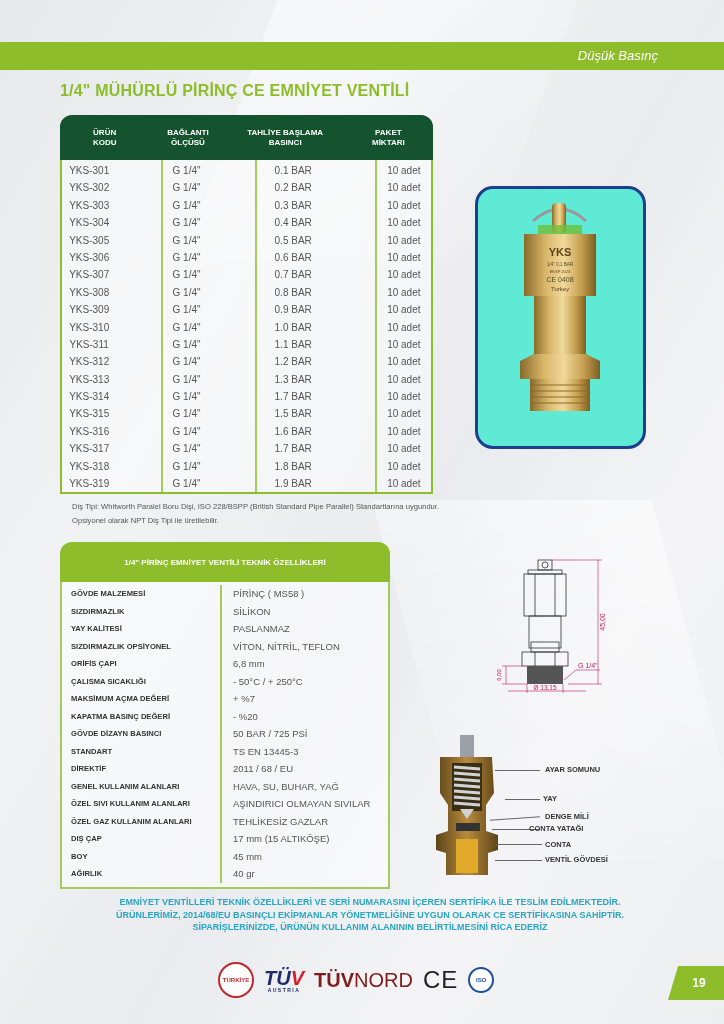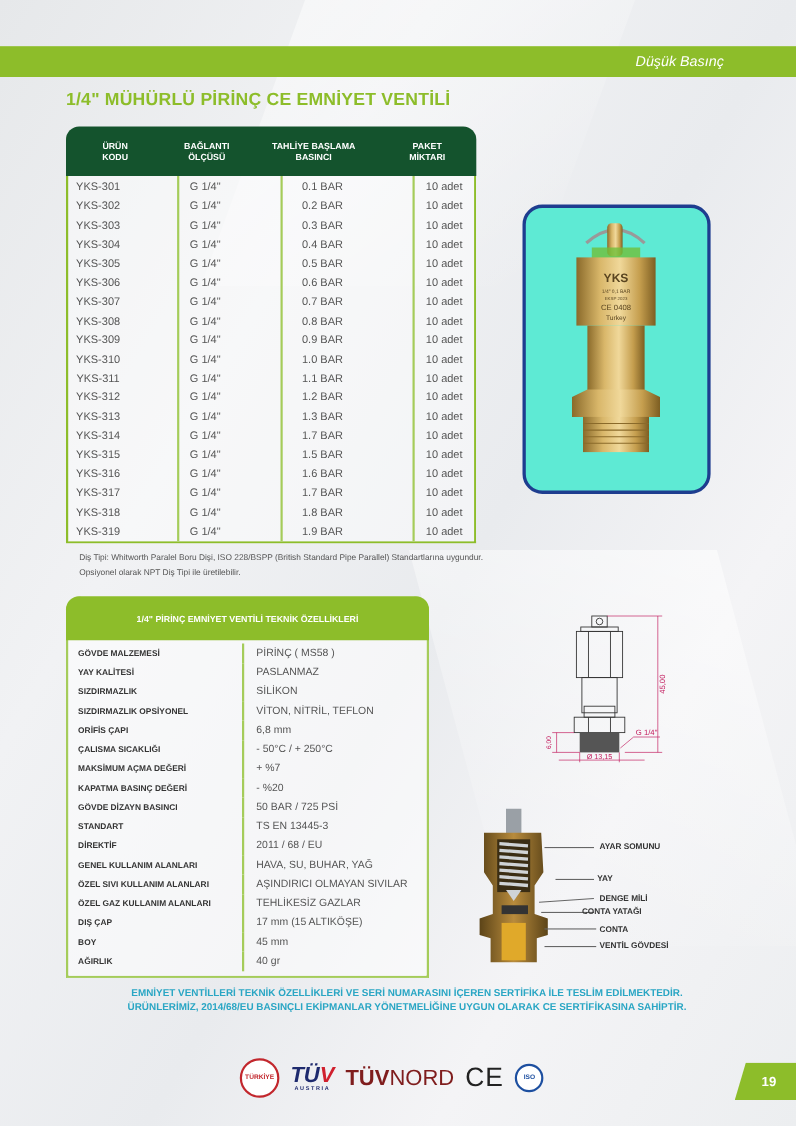--- a/index.html
+++ b/index.html
@@ -213,26 +213,26 @@
 </div>
 
 <div class="stable">
   <div class="stable-head">1/4" PİRİNÇ EMNİYET VENTİLİ TEKNİK ÖZELLİKLERİ</div>
   <div class="sbody" id="stable-body">
       <div class="srow">
         <div class="skey">GÖVDE MALZEMESİ</div>
         <div class="sval">PİRİNÇ ( MS58 )</div>
       </div>
       <div class="srow">
+        <div class="skey">SIZDIRMAZLIK</div>
+        <div class="sval">SİLİKON</div>
+      </div>
+      <div class="srow">
         <div class="skey">YAY KALİTESİ</div>
         <div class="sval">PASLANMAZ</div>
-      </div>
-      <div class="srow">
-        <div class="skey">SIZDIRMAZLIK</div>
-        <div class="sval">SİLİKON</div>
       </div>
       <div class="srow">
         <div class="skey">SIZDIRMAZLIK OPSİYONEL</div>
         <div class="sval">VİTON, NİTRİL, TEFLON</div>
       </div>
       <div class="srow">
         <div class="skey">ORİFİS ÇAPI</div>
         <div class="sval">6,8 mm</div>
       </div>
       <div class="srow">
@@ -358,20 +358,21 @@
 <div class="callout-line" style="left:492px;top:829px;width:48px;"></div>
 <div class="callout" style="left:529px;top:824px;">CONTA YATAĞI</div>
 <div class="callout-line" style="left:495px;top:844px;width:47px;"></div>
 <div class="callout" style="left:545px;top:840px;">CONTA</div>
 <div class="callout-line" style="left:495px;top:860px;width:47px;"></div>
 <div class="callout" style="left:545px;top:855px;">VENTİL GÖVDESİ</div>
 
 <div class="notice">
   <div>EMNİYET VENTİLLERİ TEKNİK ÖZELLİKLERİ VE SERİ NUMARASINI İÇEREN SERTİFİKA İLE TESLİM  EDİLMEKTEDİR.</div>
   <div>ÜRÜNLERİMİZ, 2014/68/EU BASINÇLI EKİPMANLAR YÖNETMELİĞİNE UYGUN OLARAK CE SERTİFİKASINA SAHİPTİR.</div>
+  <div>SİPARİŞLERİNİZDE, ÜRÜNÜN KULLANIM ALANININ BELİRTİLMESİNİ RİCA EDERİZ</div>
 </div>
 
 <div class="logos">
   <div class="logo-turkiye">TÜRKİYE</div>
   <div class="logo-tuv">
     <div class="t"><span style="color:#1e2a6e">TÜ</span><span>V</span></div>
     <div class="s">AUSTRIA</div>
   </div>
   <div class="logo-tuvnord"><b>TÜV</b><span>NORD</span></div>
   <div class="logo-ce">CE</div>

